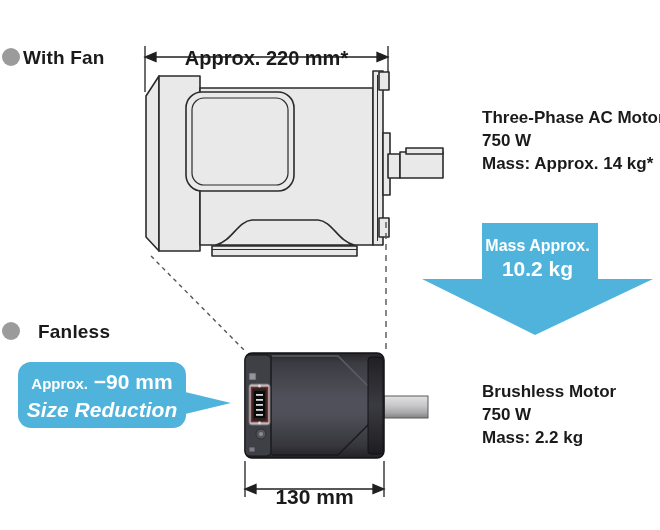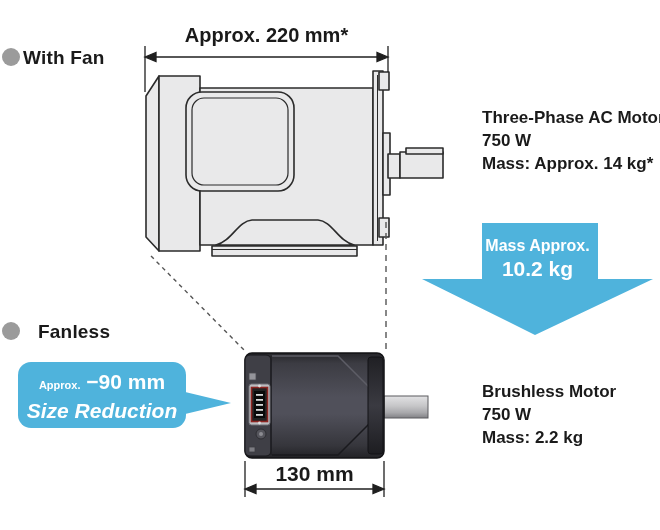--- a/index.html
+++ b/index.html
@@ -8,21 +8,21 @@
     font-family:"Liberation Sans",sans-serif;color:#1a1a1a;
   }
   .abs{position:absolute;}
   .bullet{
     position:absolute;width:18px;height:18px;border-radius:50%;background:#9b9b9b;
   }
   .section-label{
     position:absolute;font-size:19px;font-weight:bold;letter-spacing:.2px;white-space:nowrap;text-align:right;
   }
   .dim-label{
-    position:absolute;font-weight:bold;text-align:center;white-space:nowrap;
+    position:absolute;font-weight:bold;text-align:center;white-space:nowrap;margin-top:23px;
   }
   .spec{
     position:absolute;font-size:17px;font-weight:bold;line-height:23px;white-space:nowrap;
   }
   
   .mass-arrow{
     position:absolute;left:422px;top:223px;width:231px;height:112px;background:#4fb3dc;
     clip-path:polygon(60px 0,176px 0,176px 56px,231px 56px,113px 112px,0 56px,60px 56px);
     text-align:center;color:#ffffff;font-weight:bold;
   }
@@ -33,21 +33,21 @@
   .callout{position:absolute;left:18px;top:362px;width:214px;height:66px;}
   .callout .bubble{
     position:absolute;left:0;top:0;width:168px;height:66px;border-radius:13px;background:#4fb3dc;
     color:#fff;font-weight:bold;text-align:center;
   }
   .callout .tail{
     position:absolute;left:163px;top:29px;width:50px;height:24px;background:#4fb3dc;
     clip-path:polygon(0 0,100% 50%,0 100%);
   }
   .callout .line1{display:block;margin-top:7px;font-size:21px;line-height:26px;}
-  .callout .line1 .small{font-size:11px;}
+  .callout .line1 .small{font-size:15px;}
   .callout .line2{display:block;font-size:21px;line-height:25px;font-style:italic;}
 </style>
 </head>
 <body>
 
 <div id="canvas">
 
   <svg class="abs" style="left:0;top:0" width="660" height="530" viewBox="0 0 660 530">
     <defs>
       <linearGradient id="bodyGrad" x1="0" y1="0" x2="0" y2="1">

